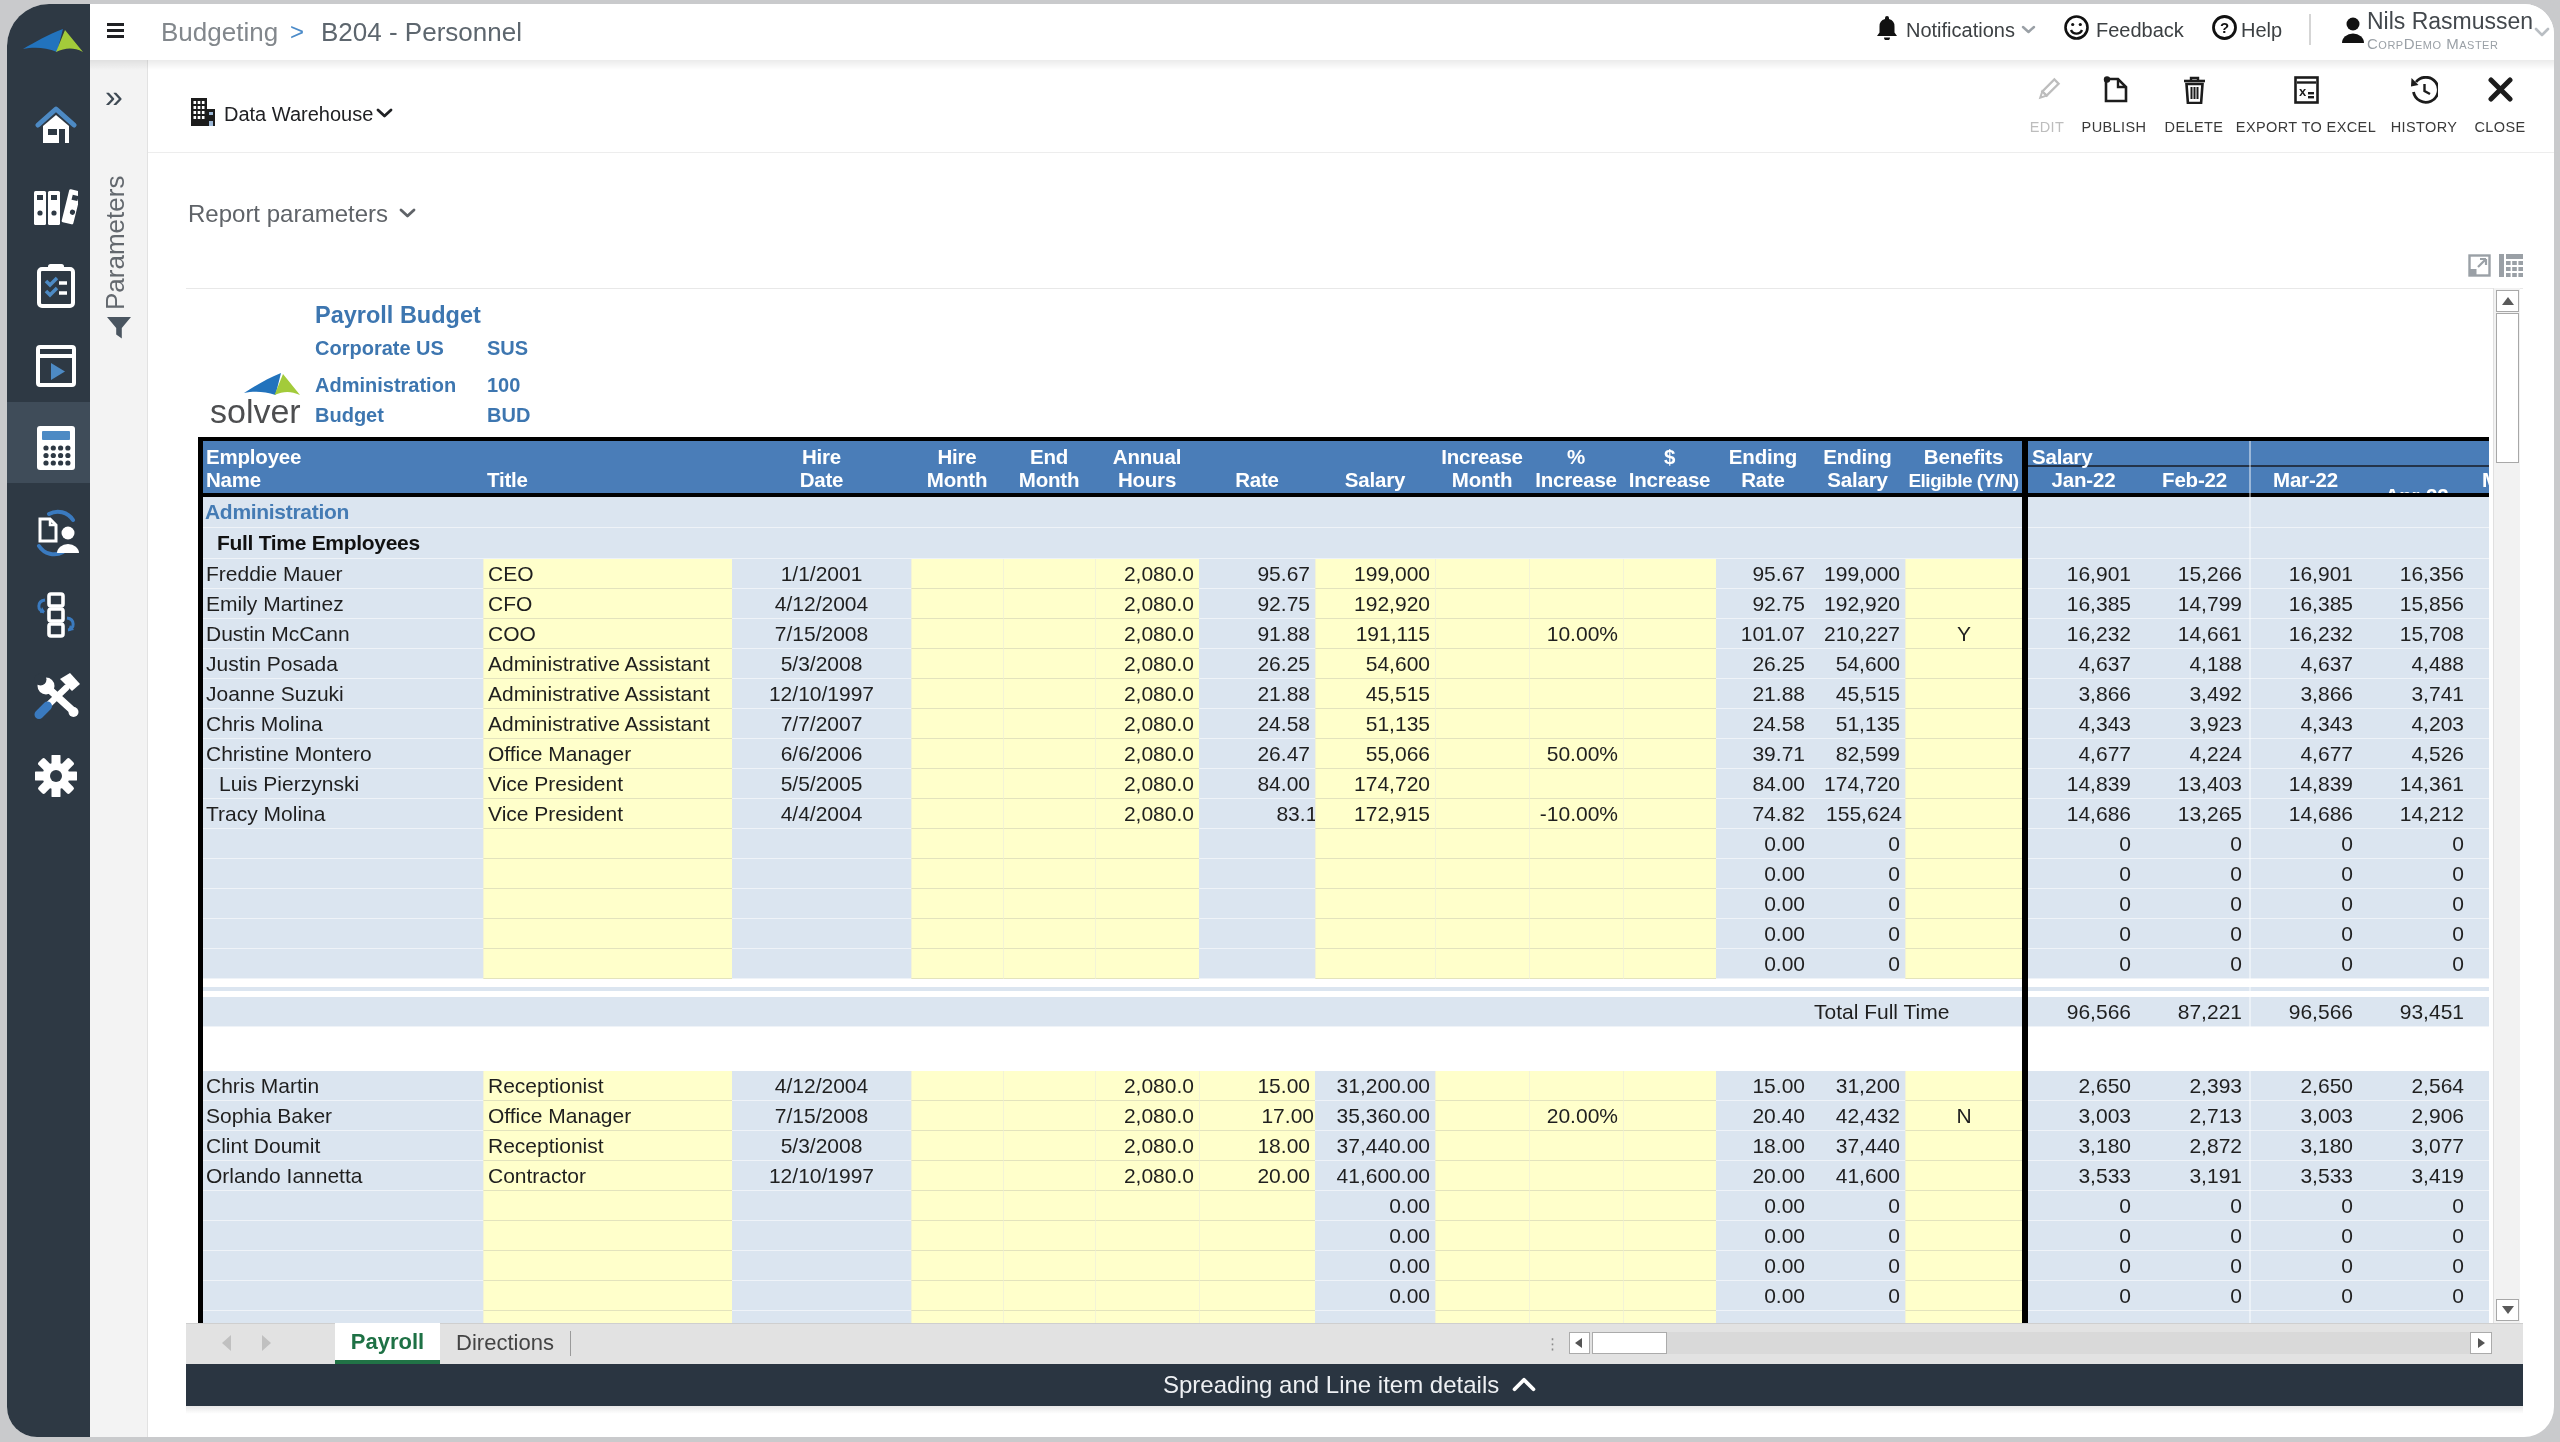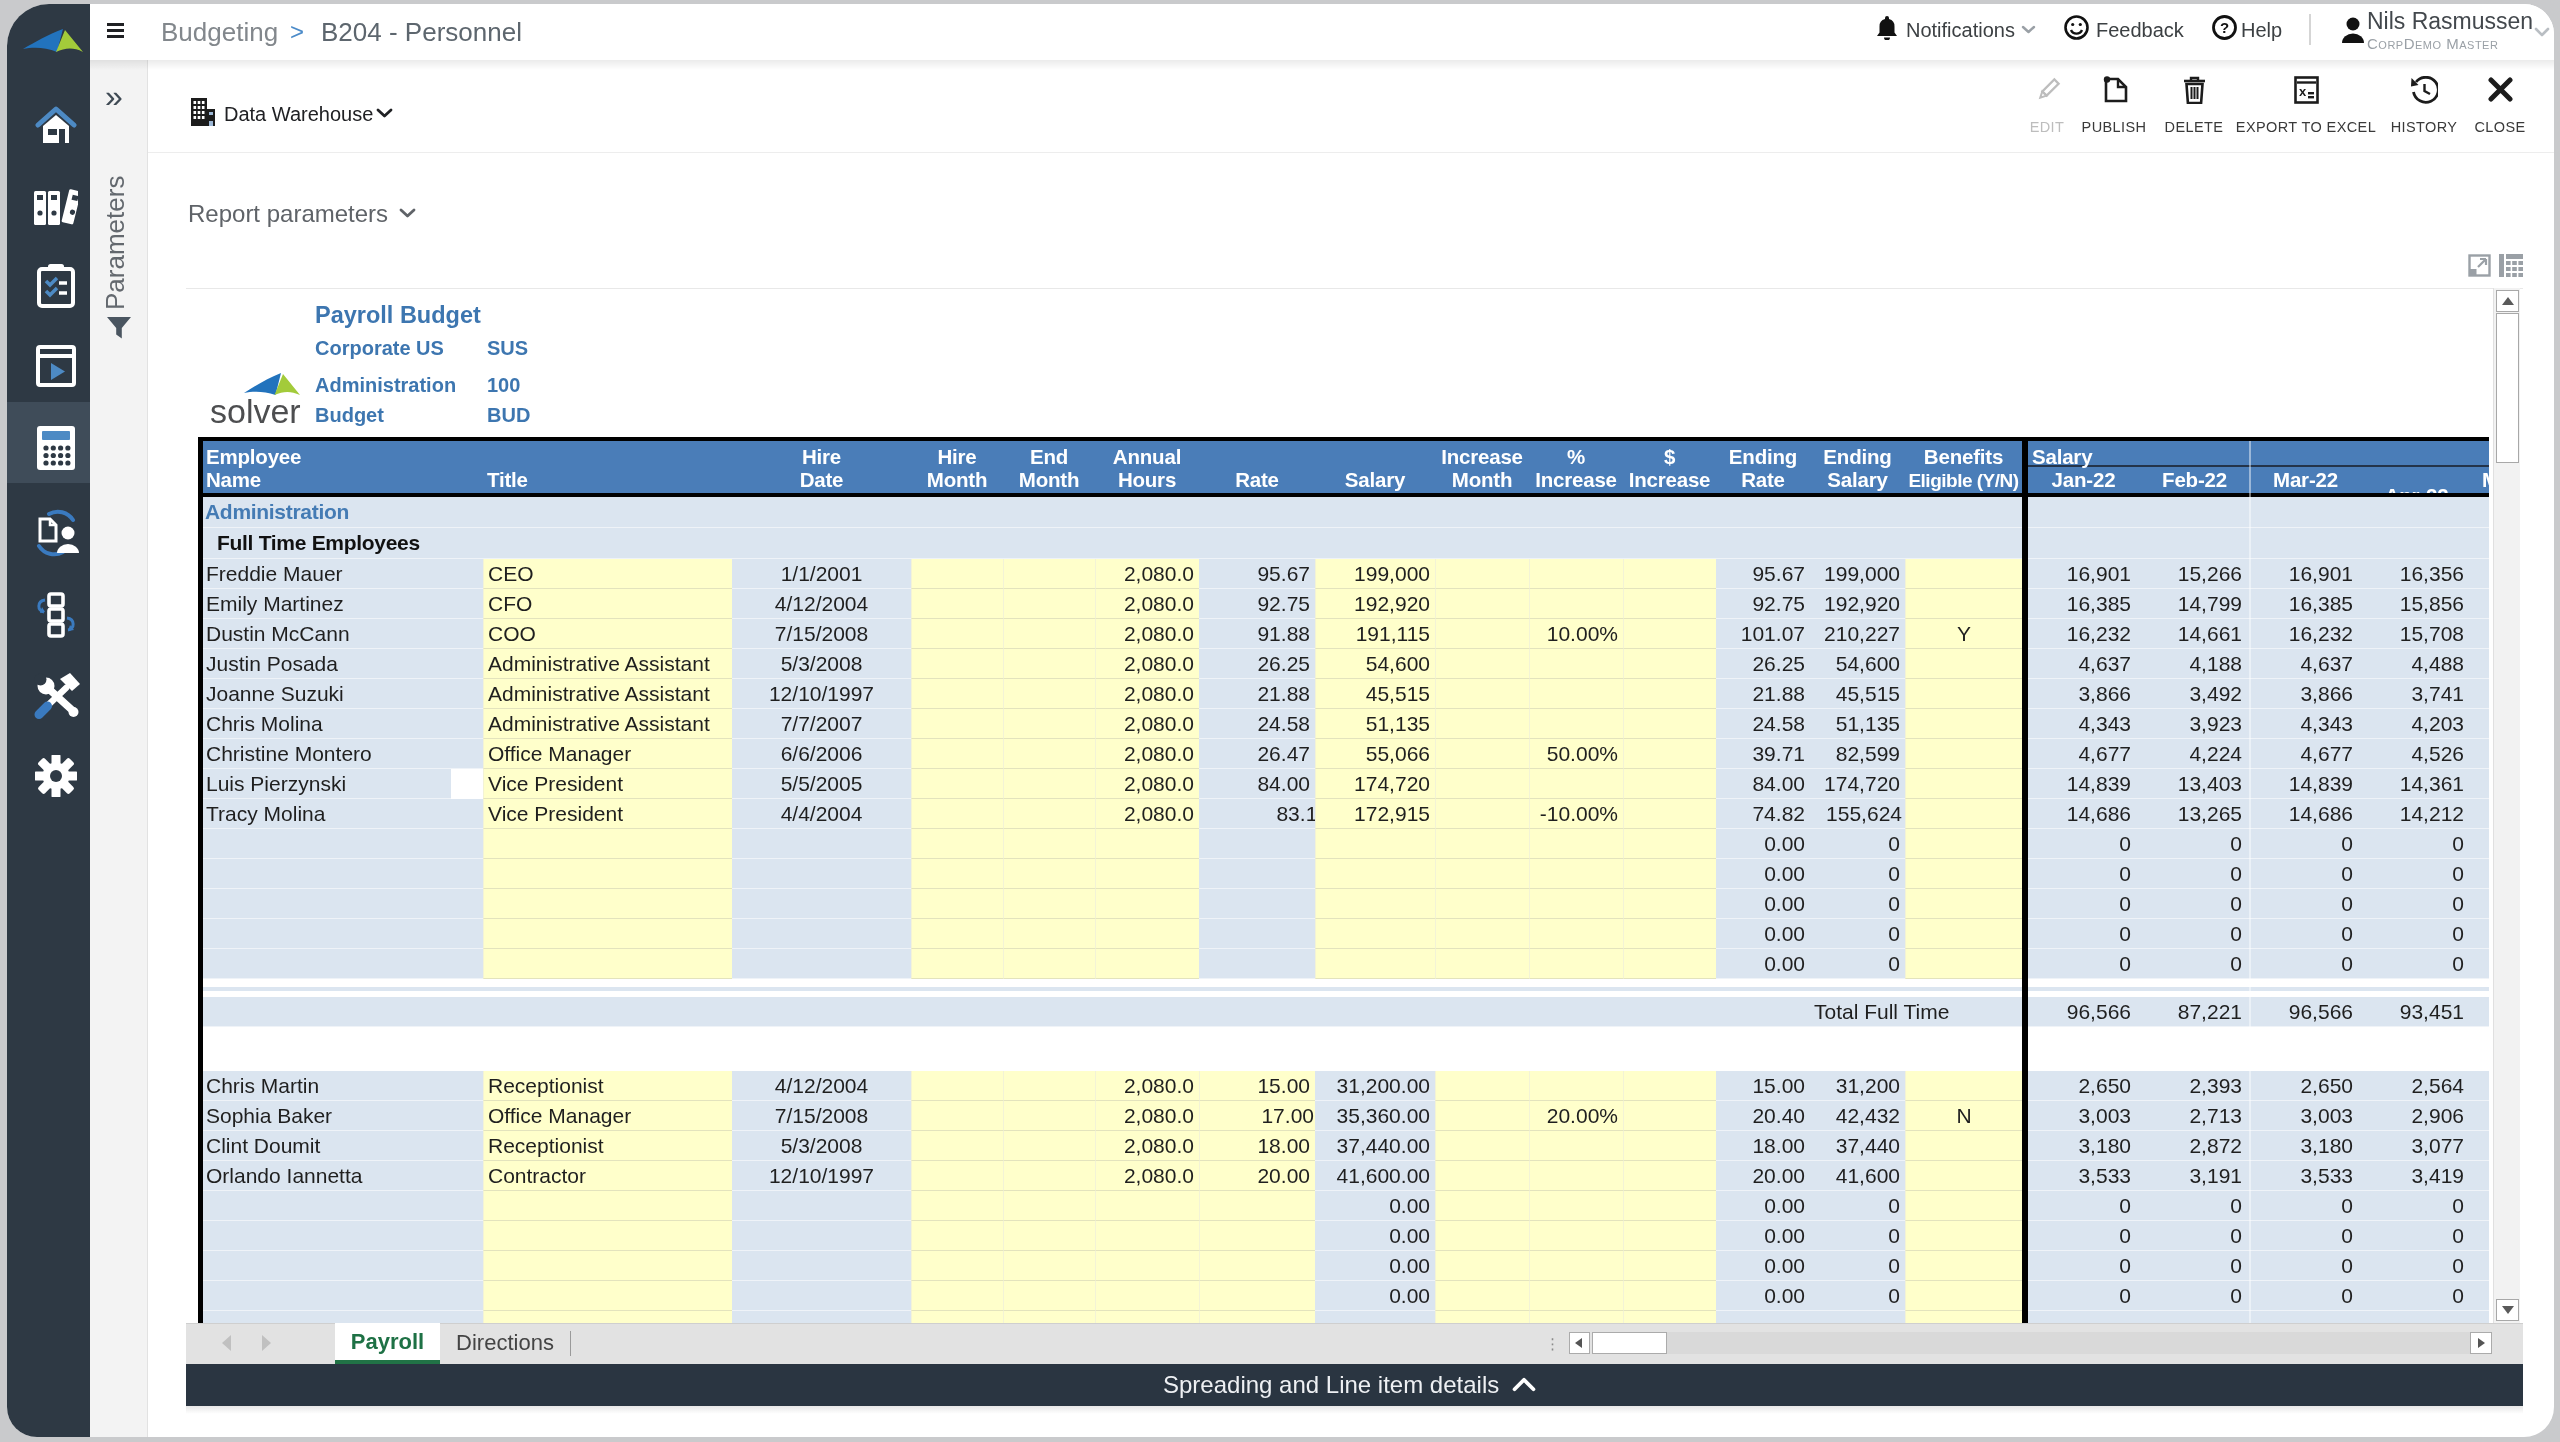--- a/index.html
+++ b/index.html
@@ -466,21 +466,21 @@
       <i class="cl b" style="left:1716px;width:94px;text-align:right;padding-right:5px;">39.71</i>
       <i class="cl b" style="left:1810px;width:95px;text-align:right;padding-right:5px;">82,599</i>
       <i class="cl y" style="left:1905px;width:117px;text-align:center;"></i>
       <i class="cl b" style="left:2028px;width:111px;text-align:right;padding-right:8px;">4,677</i>
       <i class="cl b" style="left:2139px;width:111px;text-align:right;padding-right:8px;">4,224</i>
       <i class="cl b" style="left:2250px;width:111px;text-align:right;padding-right:8px;">4,677</i>
       <i class="cl b" style="left:2361px;width:111px;text-align:right;padding-right:8px;">4,526</i>
       <i class="cl b" style="left:2472px;width:17px;text-align:right;padding-right:5px;"></i>
     </div>
 <div class="trow " style="top:769px;height:30px;">
-      <i class="cl b" style="left:203px;width:248px;text-align:left;padding-left:3px;">Luis Pierzynski</i>
+      <i class="cl b" style="left:203px;width:280px;text-align:left;padding-left:16px;">Luis Pierzynski</i>
       <i class="cl y" style="left:483px;width:249px;text-align:left;padding-left:4px;">Vice President</i>
       <i class="cl b" style="left:732px;width:179px;text-align:center;">5/5/2005</i>
       <i class="cl y" style="left:911px;width:92px;text-align:right;padding-right:5px;"></i>
       <i class="cl y" style="left:1003px;width:92px;text-align:right;padding-right:5px;"></i>
       <i class="cl y" style="left:1095px;width:104px;text-align:right;padding-right:5px;">2,080.0</i>
       <i class="cl b" style="left:1199px;width:116px;text-align:right;padding-right:5px;">84.00</i>
       <i class="cl y" style="left:1315px;width:120px;text-align:right;padding-right:5px;">174,720</i>
       <i class="cl y" style="left:1435px;width:94px;text-align:right;padding-right:5px;"></i>
       <i class="cl y" style="left:1529px;width:94px;text-align:right;padding-right:5px;"></i>
       <i class="cl y" style="left:1623px;width:93px;text-align:right;padding-right:5px;"></i>

